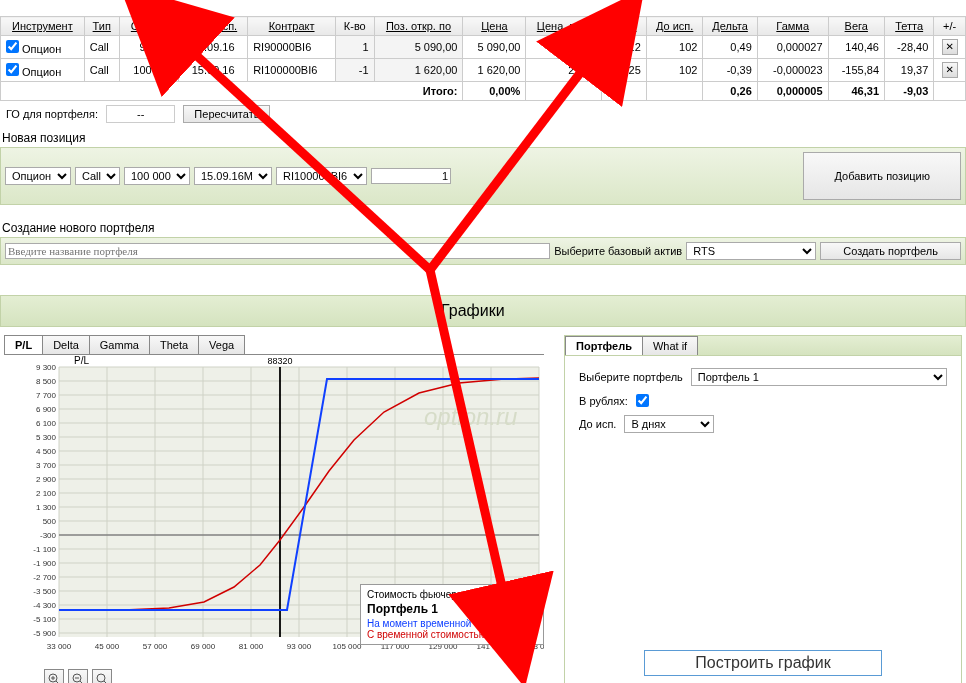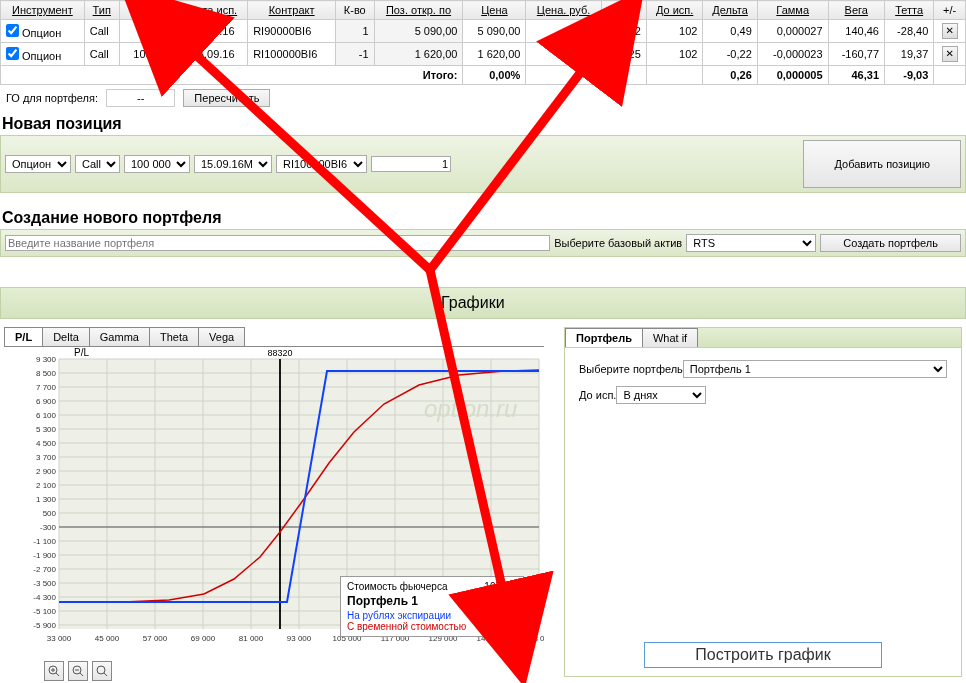--- a/index.html
+++ b/index.html
@@ -1,44 +1,44 @@
 <!DOCTYPE html>
 <html><head>
 <meta charset="utf-8">
 <style>
 * { box-sizing: border-box; margin: 0; padding: 0; font-family: Arial, sans-serif; }
 body { width: 966px; background: #fff; font-size: 11px; color: #000; position: relative; }
-table { border-collapse: collapse; width: 100%; }
+table { border-collapse: collapse; width: 100%; margin-top: 16px; }
 th, td { border: 1px solid #ccc; padding: 3px 5px; font-size: 11px; white-space: nowrap; }
 th { background: linear-gradient(#f8f8f8, #e8e8e8); font-weight: normal; text-decoration: underline; cursor: pointer; }
 th.nou { text-decoration: none; }
 td { text-align: right; }
 td.l { text-align: left; }
 td.c { text-align: center; }
 .xbtn { background: linear-gradient(#f8f8f8, #ddd); border: 1px solid #aaa; width: 16px; height: 16px; display: inline-block; text-align: center; line-height: 14px; font-size: 10px; cursor: pointer; }
 .go-row { padding: 4px 6px; font-size: 11px; display: flex; align-items: center; gap: 8px; }
 .btn { background: linear-gradient(#f8f8f8, #e6e6e6); border: 1px solid #aaa; padding: 2px 10px; font-size: 11px; cursor: pointer; }
-.section-title { font-size: 16px; padding: 4px 2px 2px; font-weight: bold; }
+.section-title { font-size: 12px; padding: 4px 2px 2px; }
 .section-bar { background: linear-gradient(#eef4e4, #dbe7c8); border: 1px solid #c2d2a8; padding: 4px; display: flex; align-items: center; gap: 4px; }
 select, input[type=text] { border: 1px solid #aaa; padding: 1px 2px; font-size: 11px; background: #fff; }
 .graphs-hdr { background: linear-gradient(#e4eed3, #d5e3bf); border: 1px solid #c2d2a8; padding: 6px 4px; font-size: 16px; margin-top: 30px; }
 .graphs-body { display: flex; gap: 20px; padding: 8px 4px; align-items: flex-start; }
 .tabs { display: flex; border-bottom: 1px solid #888; }
 .tab { border: 1px solid #888; border-bottom: none; padding: 3px 10px; background: linear-gradient(#f8f8f8, #e6e6e6); font-size: 11px; cursor: pointer; }
 .tab.active { background: #fff; font-weight: bold; }
 .tab:not(:first-child) { border-left: none; }
 .right-panel { flex: 1; border: 1px solid #c2d2a8; padding: 0; min-height: 350px; display: flex; flex-direction: column; }
 .right-inner { padding: 12px 14px; font-size: 11px; flex: 1; }
-.right-inner .line { margin-bottom: 8px; display: flex; align-items: center; }
+.right-inner .line { margin-bottom: 8px; display: flex; align-items: center; gap: 8px; }
 .build-btn-wrap { text-align: center; padding: 8px; }
 .build-btn { border: 1px solid #5a9bd5; background: #fff; padding: 3px 50px; font-size: 16px; color: #333; cursor: pointer; }
 .left-panel { width: 540px; }
 .chart-area { position: relative; width: 540px; height: 310px; }
 .chart-svg { width: 100%; height: 100%; }
-.tooltip-box { position: absolute; right: 20px; bottom: 20px; background: #fff; border: 1px solid #999; padding: 4px 6px; font-size: 10px; width: 184px; }
+.tooltip-box { position: absolute; right: 0; bottom: 20px; background: #fff; border: 1px solid #999; padding: 4px 6px; font-size: 10px; width: 184px; }
 .tooltip-box .tt-row { display: flex; justify-content: space-between; }
 .pl-label { position: absolute; left: 70px; top: 0; font-size: 10px; }
 .zoombar { padding: 4px 40px; display: flex; gap: 4px; }
 .zoombtn { width: 20px; height: 20px; border: 1px solid #888; background: linear-gradient(#f8f8f8, #e6e6e6); display: inline-flex; align-items: center; justify-content: center; cursor: pointer; }
 .itogo td { font-weight: bold; }
 .arrow-overlay { position: absolute; left: 0; top: 0; pointer-events: none; }
 .create-row input.wide { flex: 1; }
 </style>
 </head>
 <body>
@@ -88,23 +88,23 @@
       <td class="l">Call</td>
       <td>100 000</td>
       <td class="c">15.09.16</td>
       <td class="l">RI100000BI6</td>
       <td style="background:#f4f4f4">-1</td>
       <td style="background:#f4f4f4">1 620,00</td>
       <td>1 620,00</td>
       <td>2 140</td>
       <td>28,25</td>
       <td>102</td>
-      <td>-0,22</td>
+      <td>-0,39</td>
       <td>-0,000023</td>
-      <td>-160,77</td>
+      <td>-155,84</td>
       <td>19,37</td>
       <td class="c"><span class="xbtn">✕</span></td>
     </tr>
     <tr class="itogo">
       <td colspan="7" style="text-align:right">Итого:</td>
       <td>0,00%</td>
       <td></td>
         <td></td>
         <td></td>
       <td>0,26</td>
@@ -129,21 +129,21 @@
   <select><option>100 000</option></select>
   <select><option>15.09.16M</option></select>
   <select><option>RI100000BI6</option></select>
   <input type="text" style="width: 80px; text-align: right;" value="1">
   <div style="flex:1"></div>
   <button class="btn" style="padding:17px 30px">Добавить позицию</button>
 </div>
 
 <div class="section-title" style="margin-top:12px">Создание нового портфеля</div>
 <div class="section-bar create-row">
-  <input type="text" class="wide" style="flex: 1 1 0%;" placeholder="Введите название портфеля">
+  <input type="text" class="wide" style="flex: 1 1 0%; font-family: Liberation Serif, serif;" placeholder="Введите название портфеля">
   <span>Выберите базовый актив</span>
   <select style="width:130px"><option>RTS</option></select>
   <button class="btn" style="padding:2px 22px">Создать портфель</button>
 </div>
 
 <div class="graphs-hdr" style="padding-left:440px">Графики</div>
 
 <div class="graphs-body">
   <div class="left-panel">
     <div class="tabs">
@@ -244,21 +244,21 @@
             <text x="535" y="294">153 000</text>
         </g>
       </svg>
       <div class="tooltip-box">
         <div class="tt-row">
             <span>Стоимость фьючерса</span>
             <span>107115</span>
           </div>
         <div style="font-weight:bold;font-size:12px;margin:2px 0">Портфель 1</div>
         <div class="tt-row" style="color:#1040ff">
-            <span>На рублях экспирации</span>
+            <span>На момент временной</span>
             <span>8 626,1</span>
           </div>
         <div class="tt-row" style="color:#d00000">
             <span>С временной стоимостью</span>
             <span>5 923,1</span>
           </div>
       </div>
     </div>
     <div class="zoombar">
       <span class="zoombtn">
@@ -289,20 +289,24 @@
     <div class="tabs" style="border-bottom:1px solid #c2d2a8;background:linear-gradient(#e4eed3,#d5e3bf)">
       <div class="tab active">Портфель</div>
       <div class="tab">What if</div>
     </div>
     <div class="right-inner">
       <div class="line">
         <span>Выберите портфель</span>
         <select style="flex:1"><option>Портфель 1</option></select>
       </div>
       <div class="line">
+        <span>В рублях:</span>
+        <input type="checkbox" checked="" style="">
+      </div>
+      <div class="line">
         <span>До исп.</span>
         <select style="width:90px"><option>В днях</option></select>
       </div>
     </div>
     <div class="build-btn-wrap">
       <button class="build-btn">Построить график</button>
     </div>
   </div>
 </div>
 

